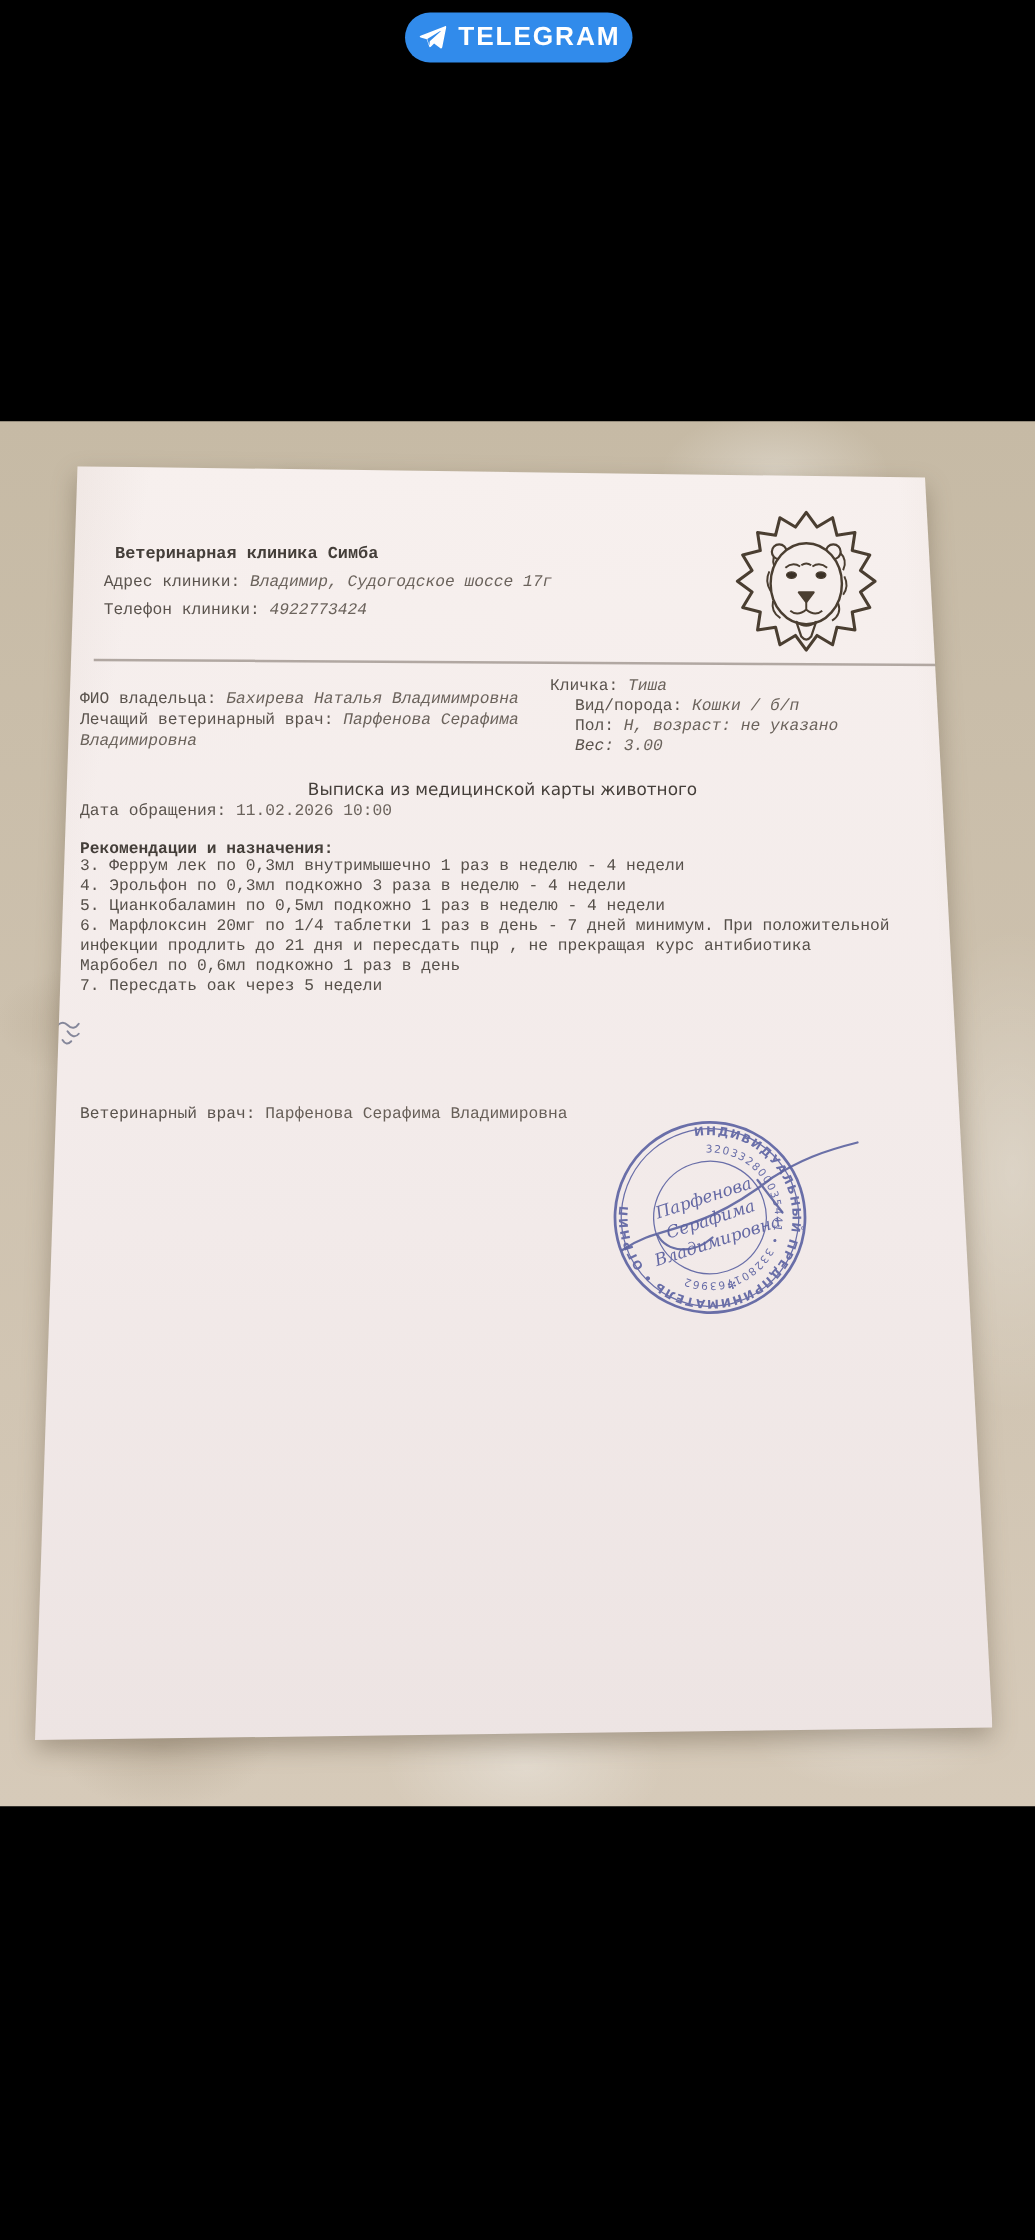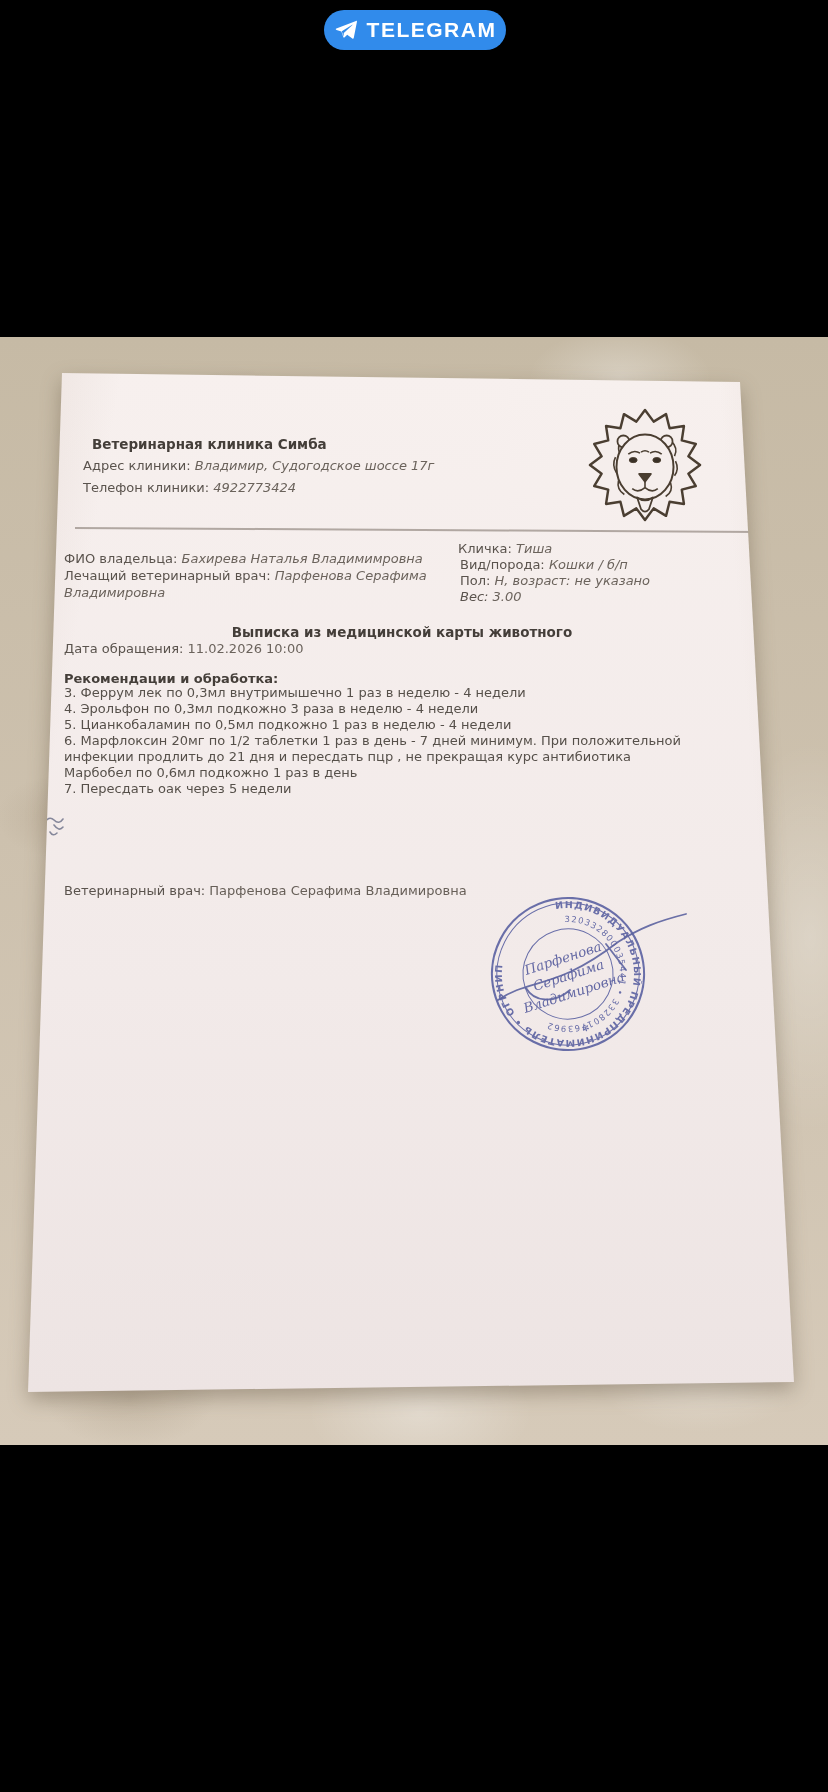--- a/index.html
+++ b/index.html
@@ -25,28 +25,28 @@
       linear-gradient(180deg,#c6baa5 0%,#cdc1ae 45%,#d6cab9 100%);}
   .paper-wrap{position:absolute;left:0;top:0;width:100%;height:100%;
               filter:drop-shadow(0 8px 10px rgba(75,60,40,.35));}
   .paper{position:absolute;left:28px;top:33px;width:766px;height:1022px;
          clip-path:polygon(34px 3px,712px 12px,766px 1012px,0px 1022px);
          background:
            linear-gradient(100deg, rgba(208,192,182,.28), transparent 10%),
            linear-gradient(265deg, rgba(205,188,176,.22), transparent 9%),
            linear-gradient(180deg,#f7f0ee 0%,#f2eae9 60%,#ede4e3 100%);
          color:#56504a;font-size:13px;}
-  .abs{position:absolute;white-space:nowrap;}
+  .abs{position:absolute;white-space:nowrap;font-family:Liberation Mono, monospace;}
   .b{font-weight:bold;color:#443e39;}
   .val{font-style:italic;color:#6b635c;}
   .lbl{color:#5a534d;}
   .divider{position:absolute;left:47px;top:159px;width:684px;height:2px;
            background:rgba(120,110,100,.55);transform:rotate(.35deg);}
   .doc-title{position:absolute;left:36px;top:254px;width:676px;text-align:center;
-             font-weight:bold;color:#443e39;font-size:13.5px;}
+             font-weight:normal;color:#443e39;font-size:13.5px;}
   .rec{line-height:16px;}
   .stamp-svg{position:absolute;left:440px;top:518px;width:260px;height:176px;opacity:.85;
              mix-blend-mode:multiply;}
   .penmark{position:absolute;left:12px;top:442px;width:34px;height:30px;opacity:.8;}
   .lion{position:absolute;left:555px;top:36px;width:124px;height:118px;}
   
   .home-ind{position:absolute;left:266px;top:1765px;width:296px;height:11px;border-radius:6px;
             background:#868686;cursor:grab;}
 </style>
 </head>
@@ -96,21 +96,21 @@
         <div class="abs" style="left:36px;top:181px">
           <span class="lbl">ФИО владельца:</span>
           <span class="val">Бахирева Наталья Владимимровна</span>
         </div>
         <div class="abs" style="left:36px;top:198px">
           <span class="lbl">Лечащий ветеринарный врач:</span>
           <span class="val">Парфенова Серафима</span>
         </div>
         <div class="abs val" style="left:36px;top:215px">Владимировна</div>
 
-        <div class="abs" style="left:430px;top:171px">
+        <div class="abs" style="left:412px;top:171px">
           <span class="lbl">Кличка:</span>
           <span class="val">Тиша</span>
         </div>
         <div class="abs" style="left:432px;top:187px">
           <span class="lbl">Вид/порода:</span>
           <span class="val">Кошки / б/п</span>
         </div>
         <div class="abs" style="left:432px;top:203px">
           <span class="lbl">Пол:</span>
           <span class="val">Н, возраст: не указано</span>
@@ -119,26 +119,26 @@
           <span class="lbl val">Вес:</span>
           <span class="val">3.00</span>
         </div>
 
         <div class="doc-title">Выписка из медицинской карты животного</div>
         <div class="abs" style="left:36px;top:271px">
           <span class="lbl">Дата обращения:</span>
           <span style="color:#6b635c">11.02.2026 10:00</span>
         </div>
 
-        <div class="abs b" style="left:36px;top:301px">Рекомендации и обработка:</div>
+        <div class="abs b" style="left:36px;top:301px">Рекомендации и назначения:</div>
         <div class="abs rec" style="left:36px;top:315px;width:680px">
           <div>3. Феррум лек по 0,3мл внутримышечно 1 раз в неделю - 4 недели</div>
           <div>4. Эрольфон по 0,3мл подкожно 3 раза в неделю - 4 недели</div>
           <div>5. Цианкобаламин по 0,5мл подкожно 1 раз в неделю - 4 недели</div>
-          <div>6. Марфлоксин 20мг по 1/2 таблетки 1 раз в день - 7 дней минимум. При положительной</div>
+          <div>6. Марфлоксин 20мг по 1/4 таблетки 1 раз в день - 7 дней минимум. При положительной</div>
           <div>инфекции продлить до 21 дня и пересдать пцр , не прекращая курс антибиотика</div>
           <div>Марбобел по 0,6мл подкожно 1 раз в день</div>
           <div>7. Пересдать оак через 5 недели</div>
         </div>
 
         <svg class="penmark" viewBox="0 0 34 30">
           <path d="M3,12 q6,-9 11,-4 t9,-1 M14,13 q5,7 9,2 M10,20 q3,5 7,1" fill="none" stroke="#6a6f87" stroke-width="1.6" stroke-linecap="round"></path>
         </svg>
 
         <div class="abs" style="left:36px;top:513px">

